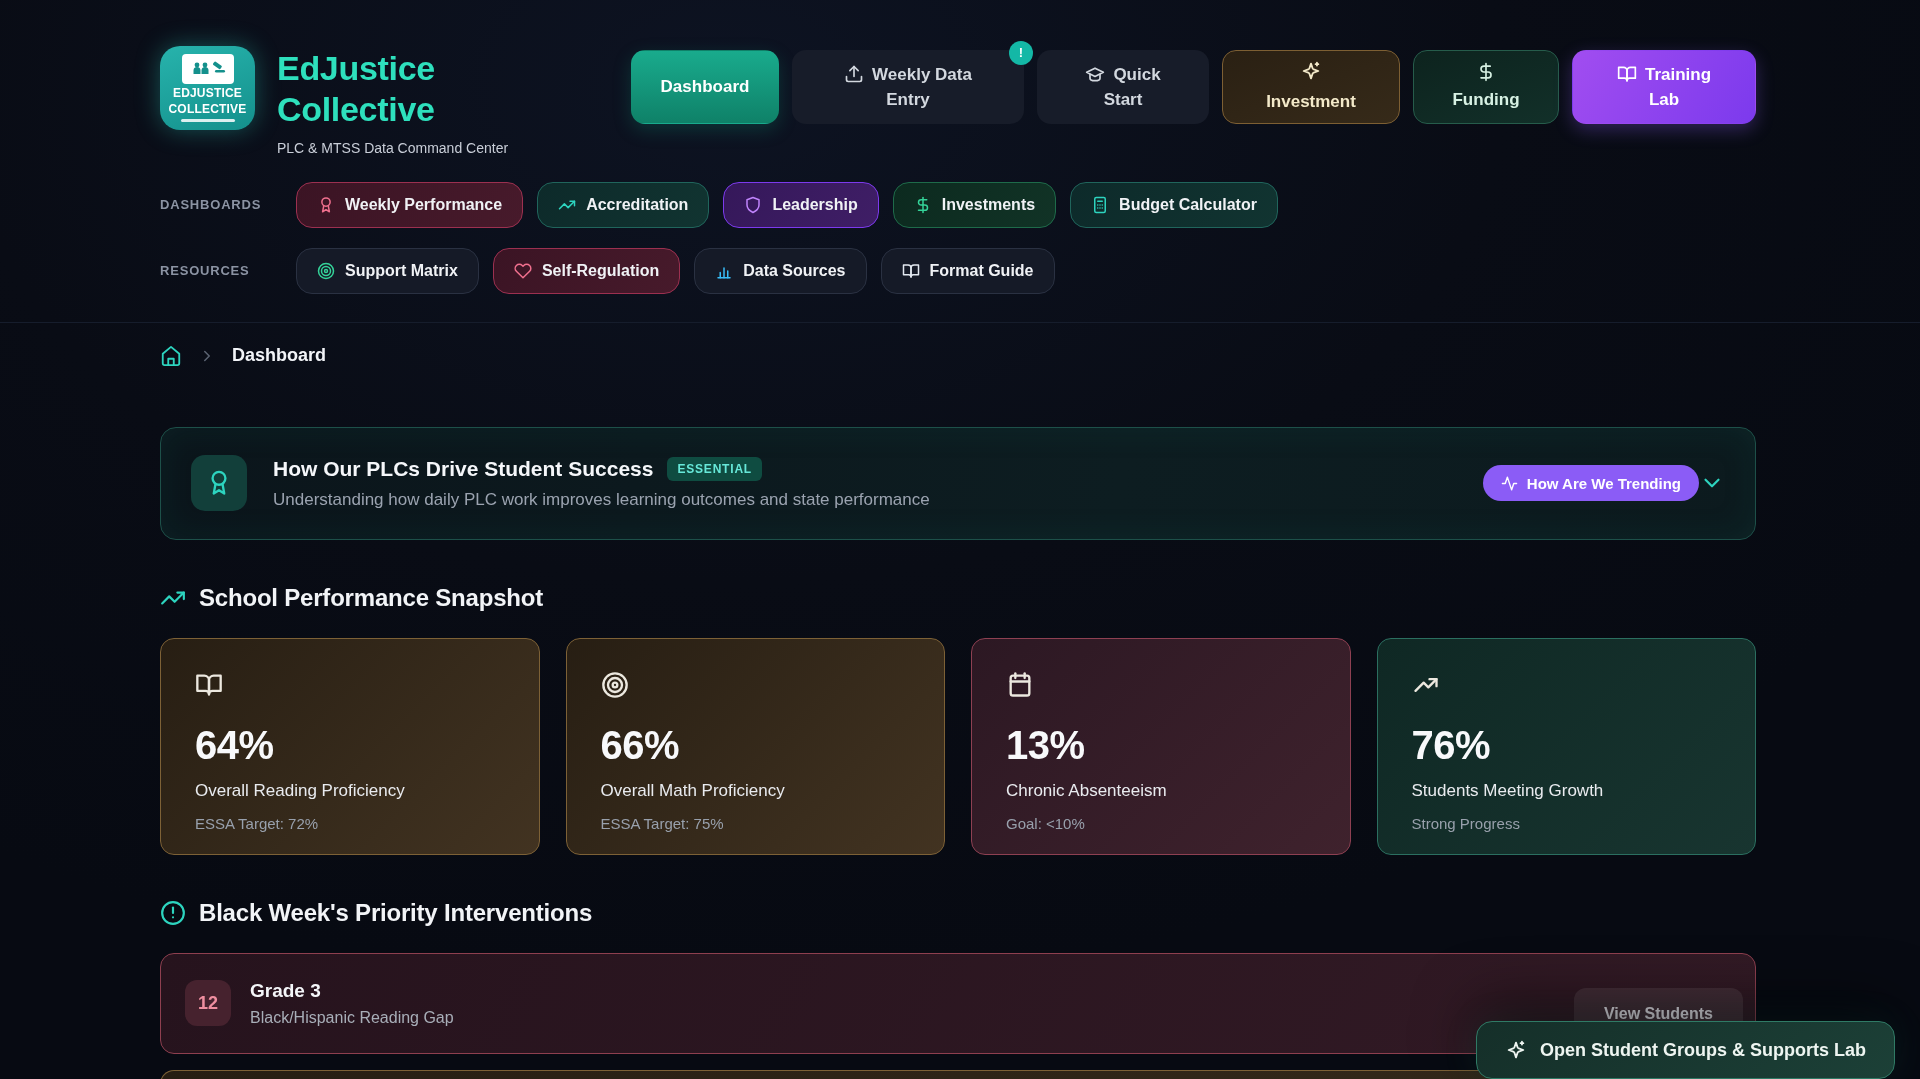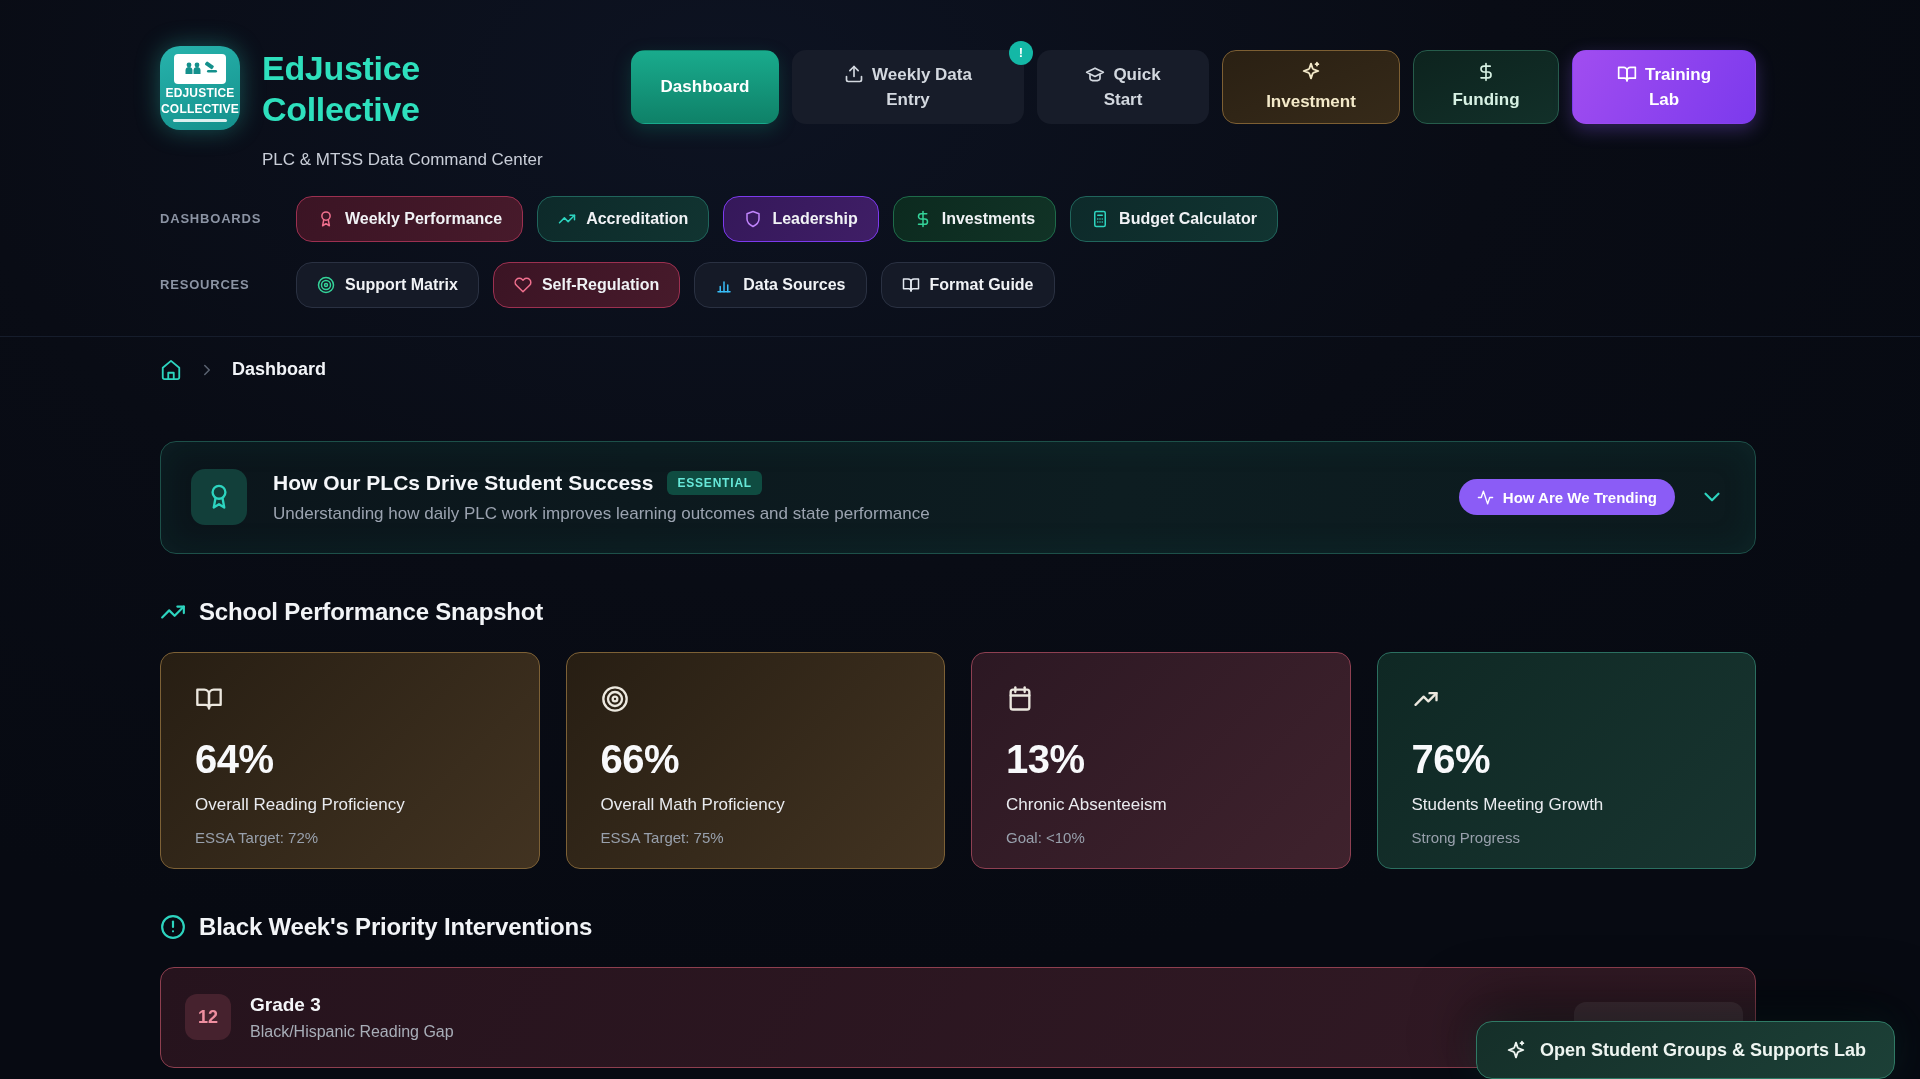--- a/index.html
+++ b/index.html
@@ -10,32 +10,32 @@
     color:#e8eaee;
     position:relative;
   }
   svg { display:block; }
   .ic { stroke:currentColor; fill:none; stroke-width:2; stroke-linecap:round; stroke-linejoin:round; }
 
   
   .topbar { display:flex; align-items:flex-start; padding:46px 164px 0 160px; }
   .brand { display:flex; gap:22px; }
   .logo {
-    width:80px; height:84px; border-radius:20px; flex:0 0 auto;
+    width:95px; height:84px; border-radius:20px; flex:0 0 auto;
     background: linear-gradient(160deg,#27b3ac,#14908c);
     box-shadow:0 0 24px rgba(45,212,191,.35);
     display:flex; flex-direction:column; align-items:center; justify-content:center; gap:3px;
     overflow:hidden; padding:7px 12px;
   }
   .logo-frame { background:#ffffff; border-radius:4px; width:52px; height:30px; display:flex; align-items:center; justify-content:center; }
   .logo-word { color:#ffffff; font-weight:800; font-size:12px; letter-spacing:.2px; line-height:1.1; white-space:nowrap; }
   .logo-tag { width:54px; height:3px; background:rgba(255,255,255,.85); border-radius:2px; }
   .brand-text { padding-top:2px; }
   .brand-title { color:#2ee0bd; font-size:34px; font-weight:800; line-height:1.22; width:240px; letter-spacing:-.3px; }
-  .brand-subtitle { color:#c9ced8; font-size:17px; margin-top:19px; }
+  .brand-subtitle { color:#c9ced8; font-size:14px; margin-top:9px; }
 
   .top-nav { margin-left:auto; display:flex; gap:13px; padding-top:4px; }
   .nav-btn {
     position:relative; height:74px; border-radius:14px; border:1px solid transparent;
     display:flex; align-items:center; justify-content:center; text-align:center;
     font-size:17px; font-weight:600; color:#d3d8df; cursor:pointer;
     background:#171c29; line-height:1.5;
   }
   .nav-btn .inner { display:inline-block; }
   .nav-btn .inner svg { display:inline-block; vertical-align:-4px; margin-right:8px; }
@@ -78,21 +78,21 @@
     margin-top:36px; height:113px; border-radius:16px; border:1px solid #1d5049;
     background:linear-gradient(100deg,#0b151b,#0d1d21 60%,#0c1a1e);
     display:flex; align-items:center; padding:0 30px; gap:26px;
     box-shadow:0 0 34px rgba(20,120,110,.12) inset;
   }
   .banner-icon { width:56px; height:56px; border-radius:14px; background:#123f3a; color:#2dd4bf; display:flex; align-items:center; justify-content:center; flex:0 0 auto; }
   .banner-title-row { display:flex; align-items:center; gap:14px; }
   .banner-title { font-size:21px; font-weight:800; color:#f5f7fa; }
   .essential-badge { background:#0f4c41; color:#67e8d9; font-size:12px; font-weight:800; letter-spacing:.8px; padding:5px 10px; border-radius:6px; }
   .banner-sub { margin-top:9px; color:#9ba3b0; font-size:17px; }
-  .banner-right { margin-left:auto; display:flex; align-items:center; gap:24px; }
+  .banner-right { margin-left:auto; display:flex; align-items:center; }
   .trend-btn {
     height:36px; border-radius:18px; background:#8b5cf6; border:none; cursor:pointer;
     color:#ffffff; font-size:15px; font-weight:700; font-family:inherit;
     display:flex; align-items:center; gap:9px; padding:0 18px;
   }
   .banner-chevron { color:#2dd4bf; cursor:pointer; }
 
   .section-head { display:flex; align-items:center; gap:13px; margin:44px 0 26px; }
   .section-head .hd-ic { color:#2dd4bf; }
   .section-title { font-size:24px; font-weight:800; color:#f2f4f7; letter-spacing:-.2px; }

